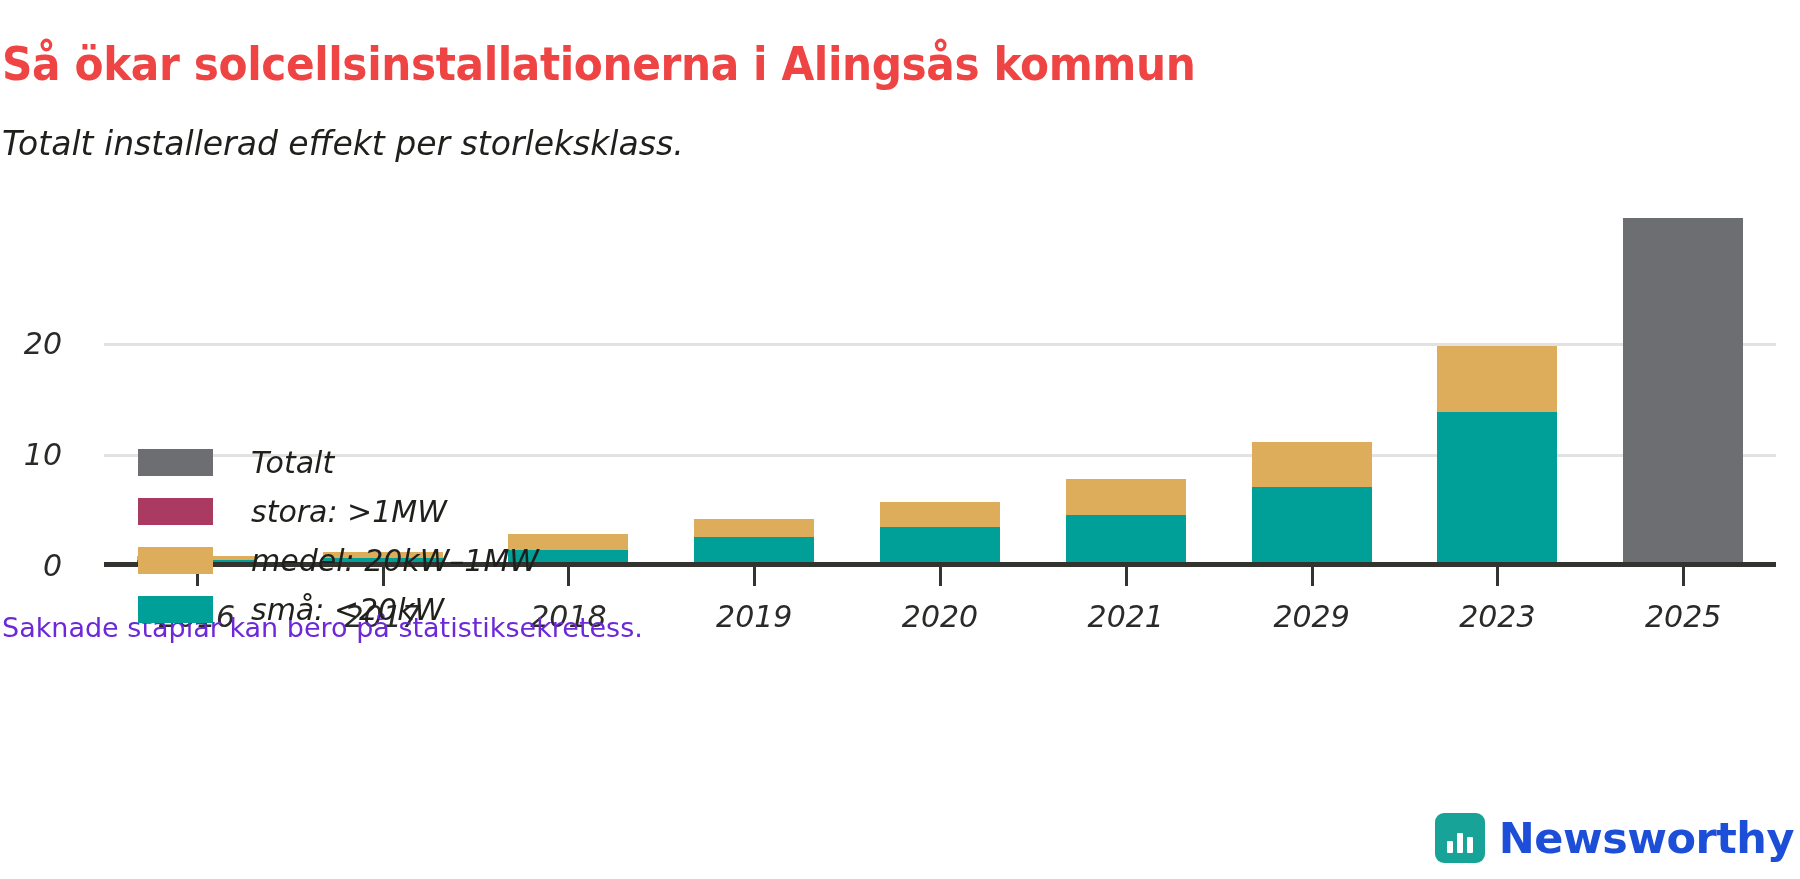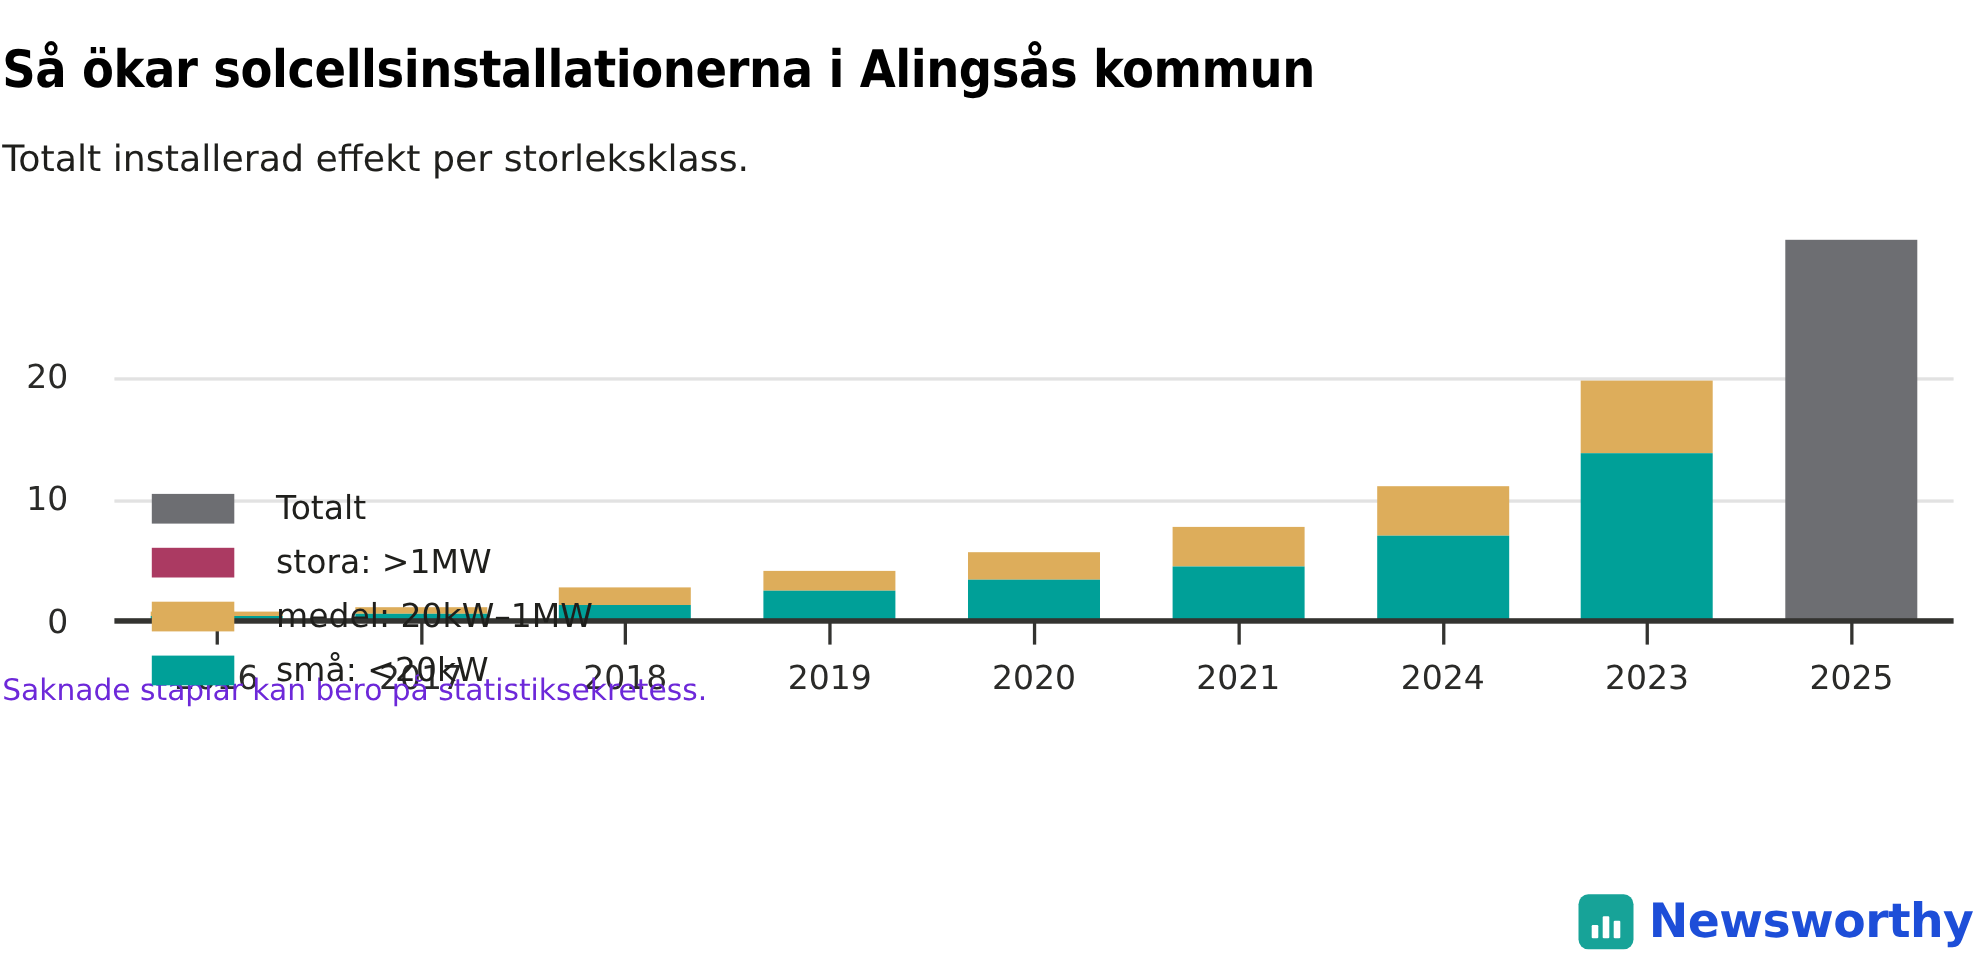--- a/index.html
+++ b/index.html
@@ -22,42 +22,44 @@
 
   
   .title {
     position: absolute;
     left: 2px;
     top: 4px;
     font-size: 47px;
     font-weight: 700;
     letter-spacing: -0.4px;
     line-height: 58px;
-    color: #000000;
+    color: #ef4444;
     white-space: nowrap;
     font-stretch: condensed;
   }
   .subtitle {
     position: absolute;
     left: 2px;
     top: 122px;
     font-size: 33px;
     font-weight: 400;
     line-height: 44px;
     color: #1f1f1c;
     white-space: nowrap;
+    font-style: italic;
   }
 
   
   .chart {
     position: absolute;
     left: 0;
     top: 200px;
     width: 1800px;
     height: 400px;
+    font-style: italic;
   }
   
   .gridline {
     position: absolute;
     left: 104px;
     width: 1672px;
     height: 3px;
     background: #e2e2e2;
   }
   .gridline.g20 { top: 143px; }
@@ -268,21 +270,21 @@
           </div>
           <span class="xtickmark"></span>
           <span class="xlabel">2021</span>
         </div>
         <div class="barslot">
           <div class="stack">
             <div class="seg" style="height: 45.3283px; background: rgb(221, 173, 91);"></div>
             <div class="seg" style="height: 76.9208px; background: rgb(0, 160, 152);"></div>
           </div>
           <span class="xtickmark"></span>
-          <span class="xlabel">2024</span>
+          <span class="xlabel">2029</span>
         </div>
         <div class="barslot">
           <div class="stack">
             <div class="seg" style="height: 65.9321px; background: rgb(221, 173, 91);"></div>
             <div class="seg" style="height: 152.468px; background: rgb(0, 160, 152);"></div>
           </div>
           <span class="xtickmark"></span>
           <span class="xlabel">2023</span>
         </div>
         <div class="barslot">

